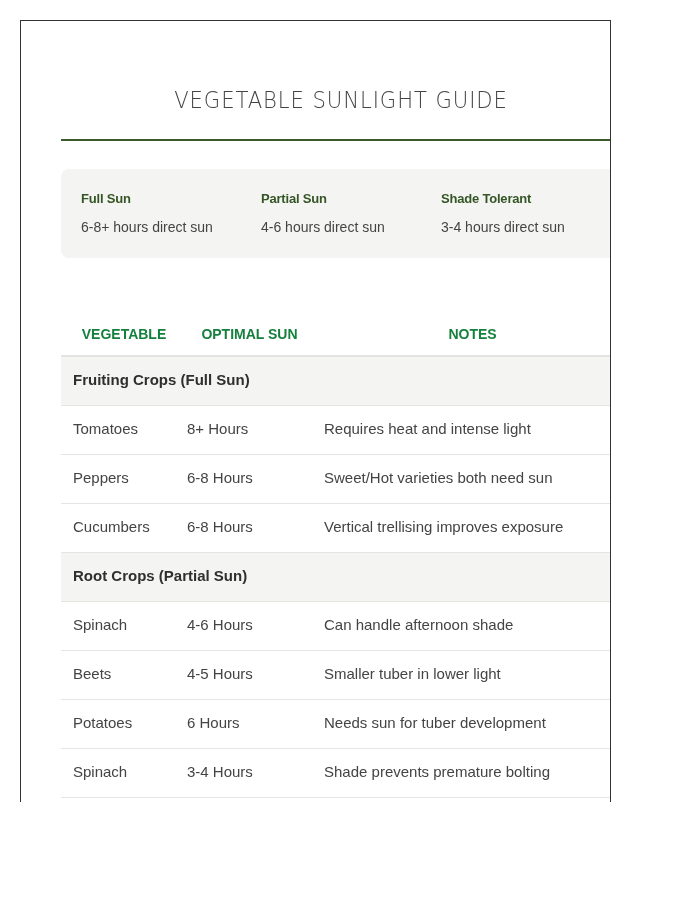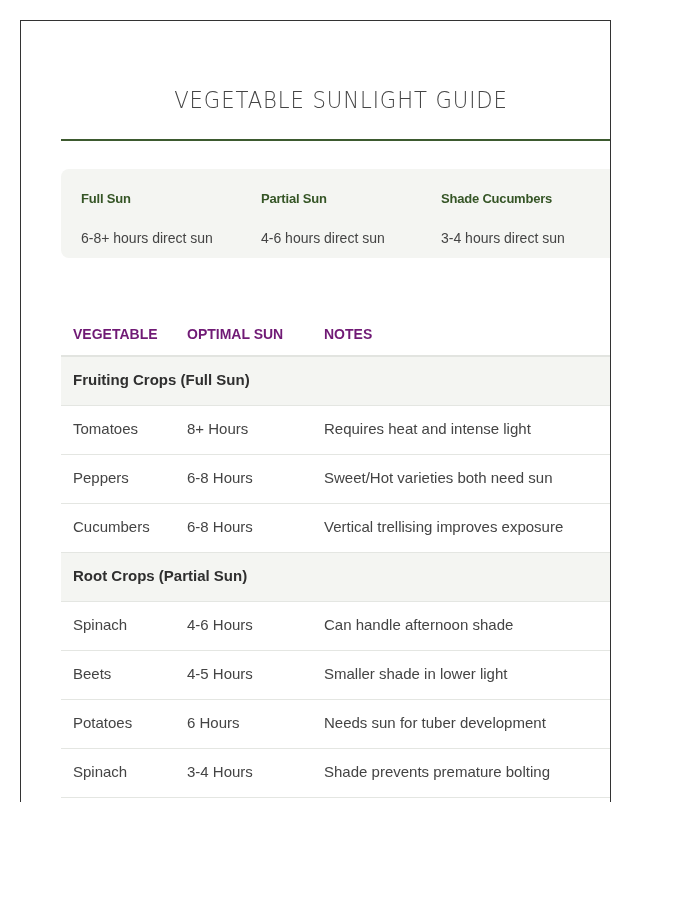--- a/index.html
+++ b/index.html
@@ -14,24 +14,24 @@
       font-family: "DejaVu Sans", sans-serif; font-weight: 200; font-size: 23px; letter-spacing: 1px;
       color: #444; transform: scaleX(0.92);
     }
     .title-rule { position: absolute; top: 118px; left: 0; width: 560px; height: 2px; background: #3d5a2f; }
     .legend {
       position: absolute; top: 148px; left: 0; width: 560px; height: 89px; background: #f4f5f2;
       border-radius: 8px; box-sizing: border-box; padding: 0 20px;
     }
     .legend-item { position: absolute; top: 22px; }
     .legend-name { font-weight: bold; color: #355526; font-size: 13px; letter-spacing: -0.2px; }
-    .legend-desc { color: #444; font-size: 14px; margin-top: 24px; }
+    .legend-desc { color: #444; font-size: 14px; margin-top: 13px; }
     table { position: absolute; top: 291px; left: 0; width: 560px; border-collapse: collapse; }
     th {
-      text-align: left; font-weight: bold; font-size: 14px; color: #701a75; height: 43px; padding: 0 0 0 12px;
+      text-align: center; font-weight: bold; font-size: 14px; color: #15803d; height: 43px; padding: 0 0 0 12px;
       border-bottom: 2px solid #e2e4e0; vertical-align: middle;
     }
     td { font-size: 15px; color: #444; height: 44px; padding: 0 0 4px 12px; border-bottom: 1px solid #e4e6e2; vertical-align: middle; }
     tr.cat td { background: #f4f5f2; font-weight: bold; color: #2f2f2f; }
     col.c1 { width: 114px; } col.c2 { width: 137px; }
   </style>
 </head>
 <body>
 
 <div class="frame">
@@ -42,21 +42,21 @@
     <div class="legend">
       <div class="legend-item" style="left:20px">
         <div class="legend-name">Full Sun</div>
         <div class="legend-desc">6-8+ hours direct sun</div>
       </div>
       <div class="legend-item" style="left:200px">
         <div class="legend-name">Partial Sun</div>
         <div class="legend-desc">4-6 hours direct sun</div>
       </div>
       <div class="legend-item" style="left:380px">
-        <div class="legend-name">Shade Cucumbers</div>
+        <div class="legend-name">Shade Tolerant</div>
         <div class="legend-desc">3-4 hours direct sun</div>
       </div>
     </div>
 
     <table>
       <colgroup>
           <col class="c1">
           <col class="c2">
           <col>
         </colgroup>
@@ -90,21 +90,21 @@
           <td colspan="3">Root Crops (Partial Sun)</td>
         </tr>
         <tr>
           <td>Spinach</td>
           <td>4-6 Hours</td>
           <td>Can handle afternoon shade</td>
         </tr>
         <tr>
           <td>Beets</td>
           <td>4-5 Hours</td>
-          <td>Smaller shade in lower light</td>
+          <td>Smaller tuber in lower light</td>
         </tr>
         <tr>
           <td>Potatoes</td>
           <td>6 Hours</td>
           <td>Needs sun for tuber development</td>
         </tr>
         <tr>
           <td>Spinach</td>
           <td>3-4 Hours</td>
           <td>Shade prevents premature bolting</td>

